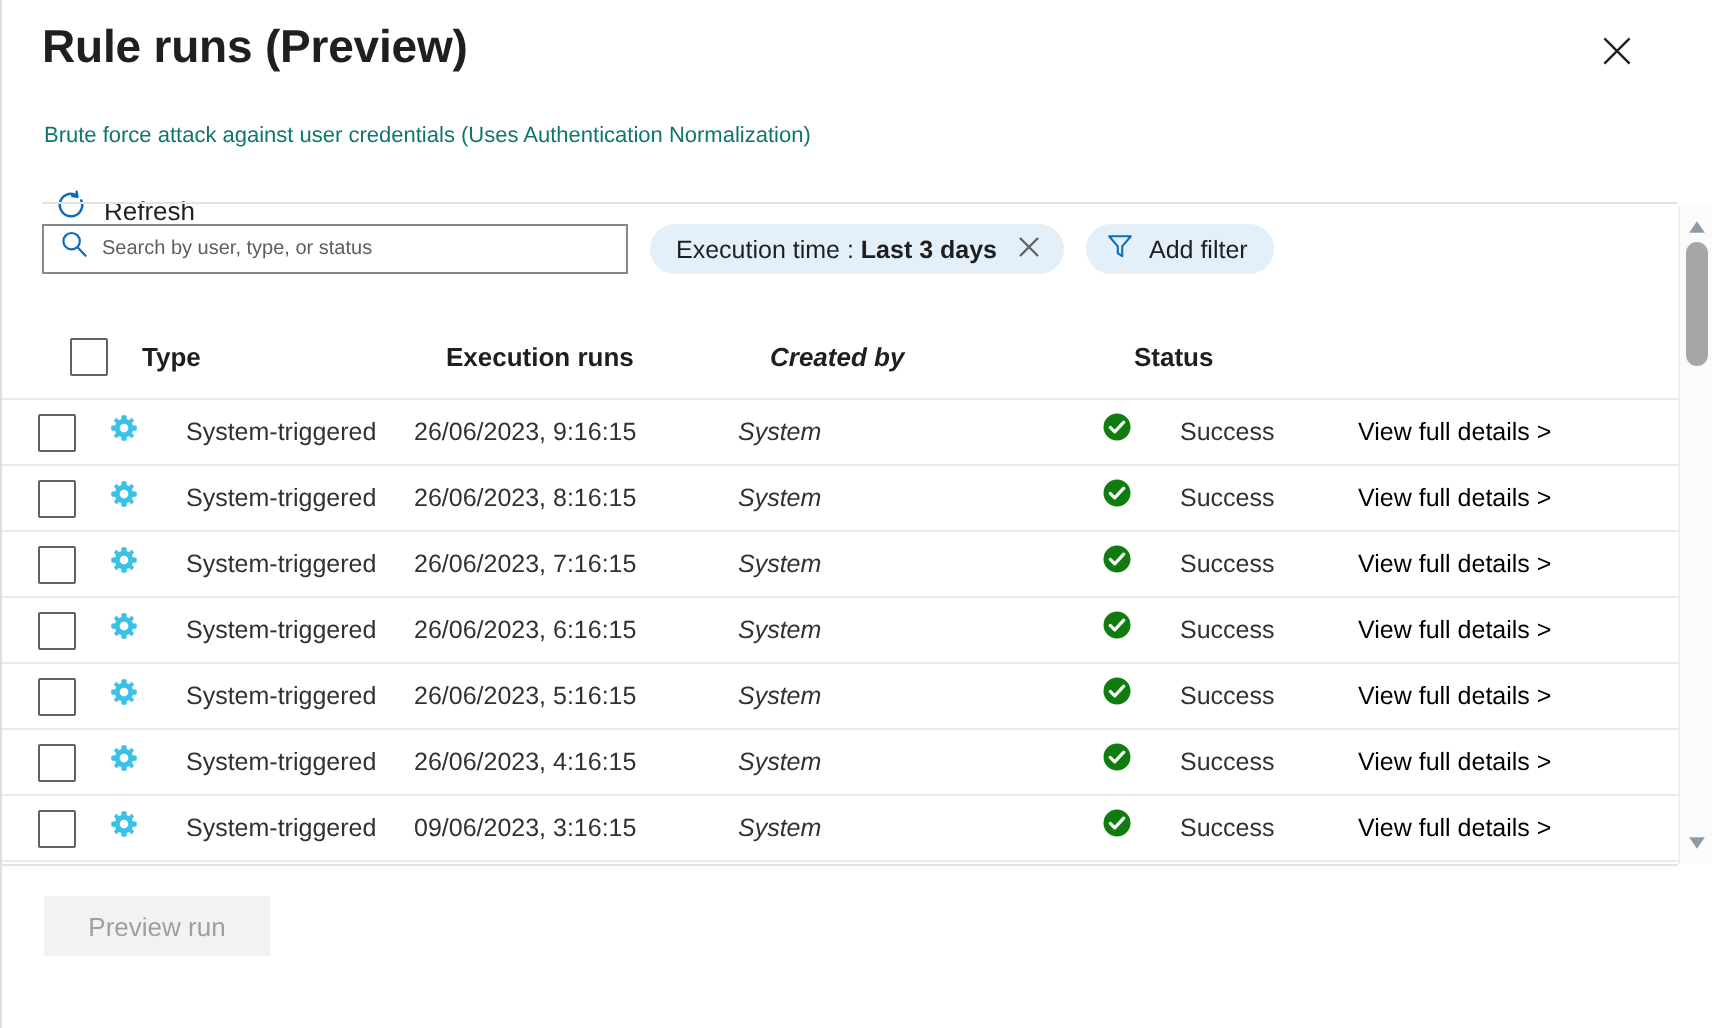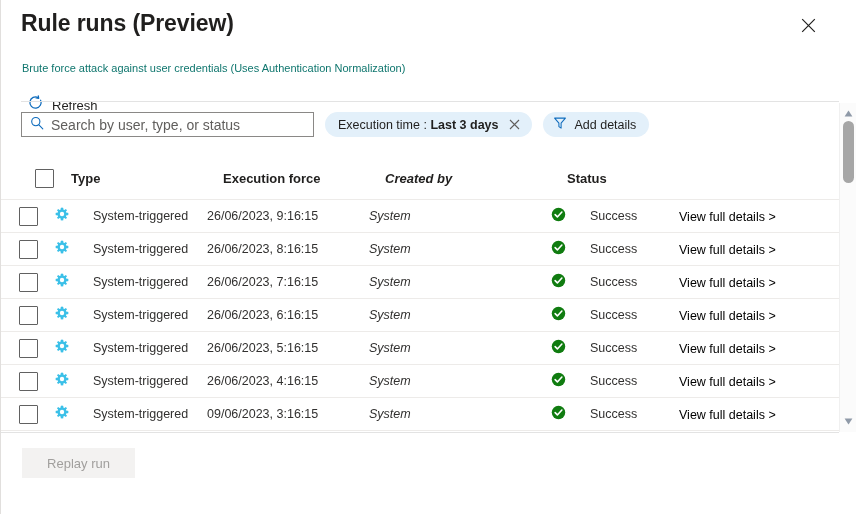--- a/index.html
+++ b/index.html
@@ -113,21 +113,21 @@
     background: #ffffff;
     box-sizing: border-box;
     padding: 0 6px 0 8px;
     gap: 7px;
   }
   #search-input {
     border: none;
     outline: none;
     flex: 1;
     font-family: inherit;
-    font-size: 14px;
+    font-size: 10px;
     color: #201f1e;
     background: transparent;
     padding: 0;
     min-width: 0;
   }
   #search-input::placeholder { color: #605e5c; opacity: 1; }
 
   .filter-pill {
     display: flex;
     align-items: center;
@@ -330,32 +330,32 @@
         </span>
       </span>
     </div>
 
     <button class="filter-pill" id="add-filter-pill">
       <span>
         <svg width="14" height="14" viewBox="0 0 14 14">
           <path d="M1.6 2.1 L12.4 2.1 L8.1 7.2 L8.1 12.1 L5.9 10.6 L5.9 7.2 Z" stroke="#0f6cbd" stroke-width="1.05" fill="none" stroke-linejoin="round"></path>
         </svg>
       </span>
-      <span class="pill-text">Add details</span>
+      <span class="pill-text">Add filter</span>
     </button>
   </div>
 
   <div id="table">
 
     <div id="table-head">
       <div class="c-check">
         <div class="checkbox"></div>
       </div>
       <div class="c-type th">Type</div>
-      <div class="c-time th">Execution force</div>
+      <div class="c-time th">Execution runs</div>
       <div class="c-created th">Created by</div>
       <div class="c-status th">Status</div>
       <div class="c-action"></div>
     </div>
 
     <div id="table-body">
   <div class="table-row">
     <div class="c-check">
       <div class="checkbox"></div>
     </div>
@@ -582,21 +582,21 @@
       </div>
     </div>
     <div class="c-action">
       <a class="details-link">View full details &gt;</a>
     </div>
   </div>
 </div>
   </div>
 
   <div id="footer-divider"></div>
-  <button id="replay-run-button">Replay run</button>
+  <button id="replay-run-button">Preview run</button>
 
   <div id="scrollbar">
     <div class="sb-arrow" id="sb-up">
       <svg width="9" height="7" viewBox="0 0 9 7">
           <path d="M4.5 0.6 L8.4 6.4 L0.6 6.4 Z" fill="#8f9aa8"></path>
         </svg>
     </div>
     <div id="sb-thumb"></div>
     <div class="sb-arrow" id="sb-down">
       <svg width="9" height="7" viewBox="0 0 9 7">

